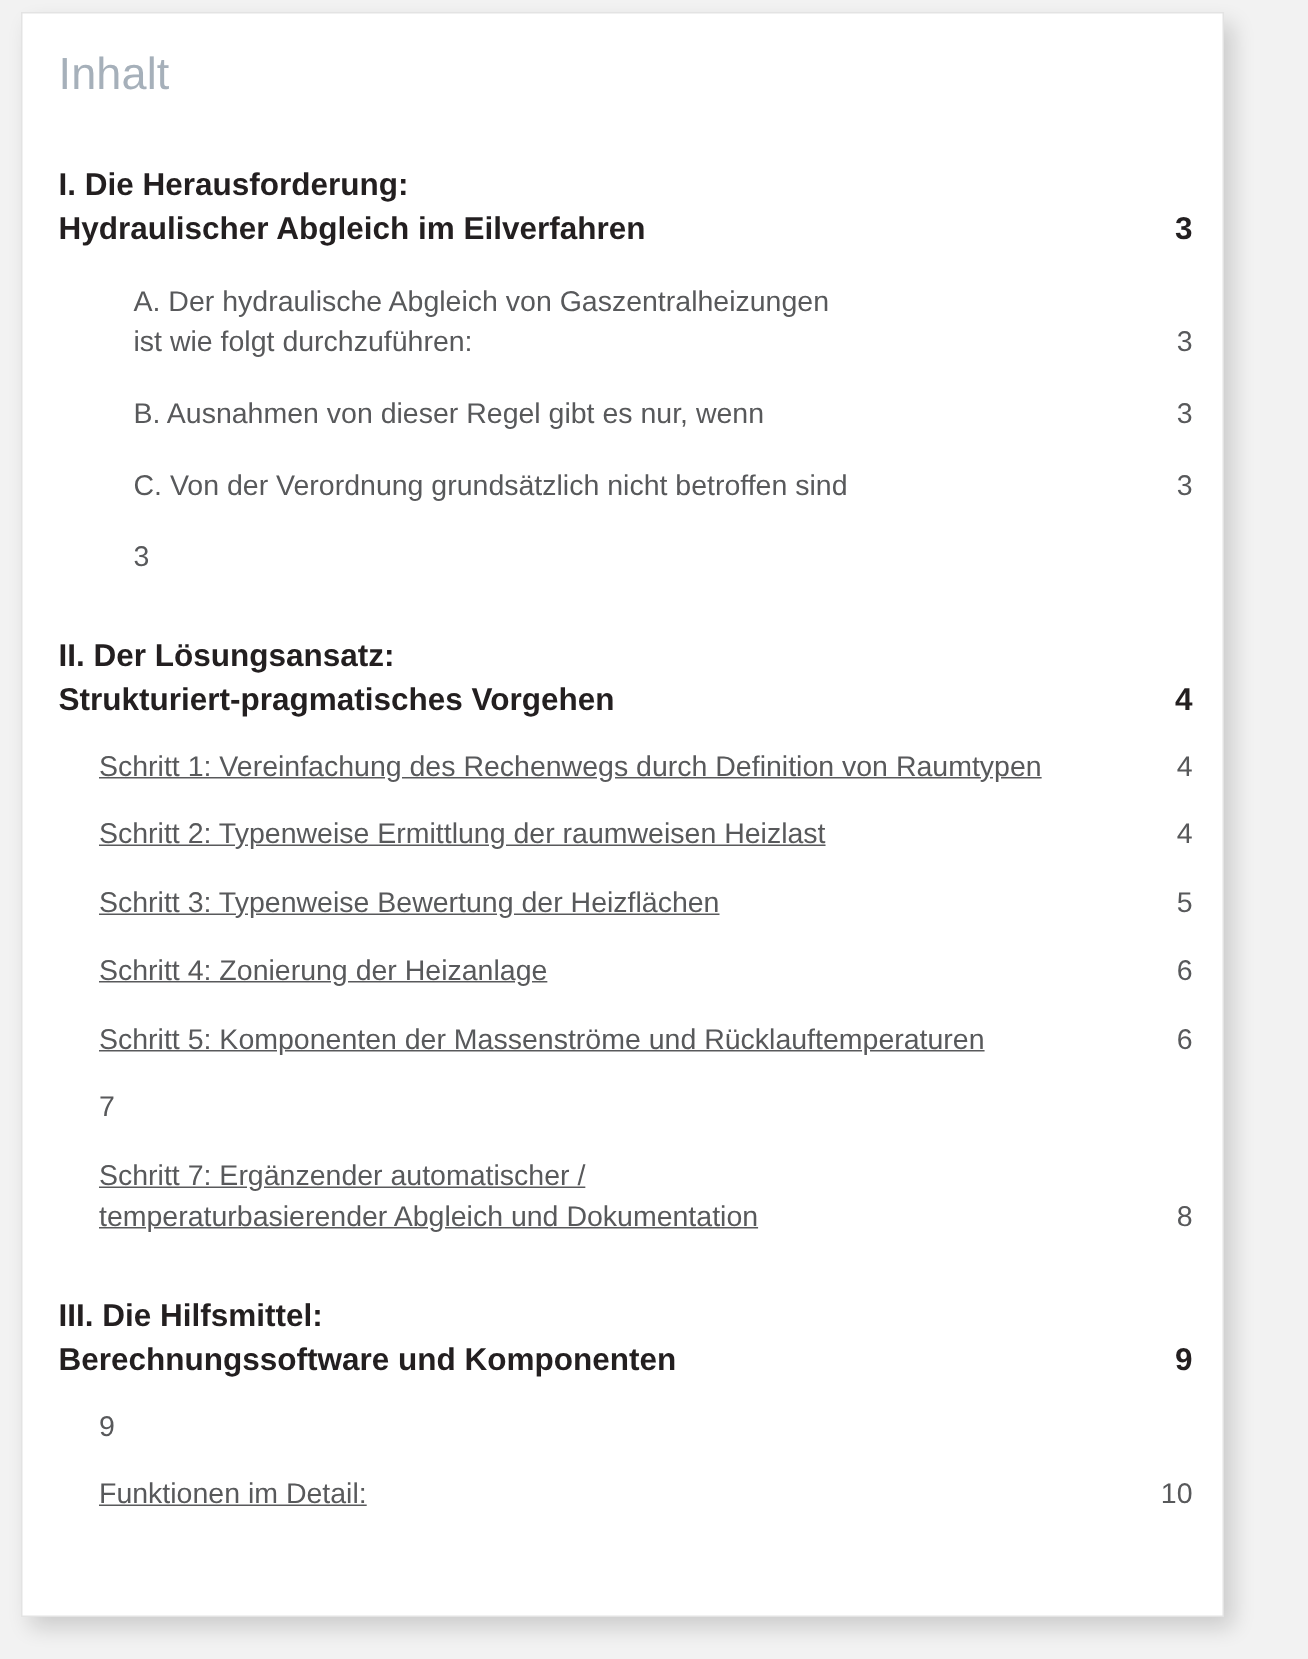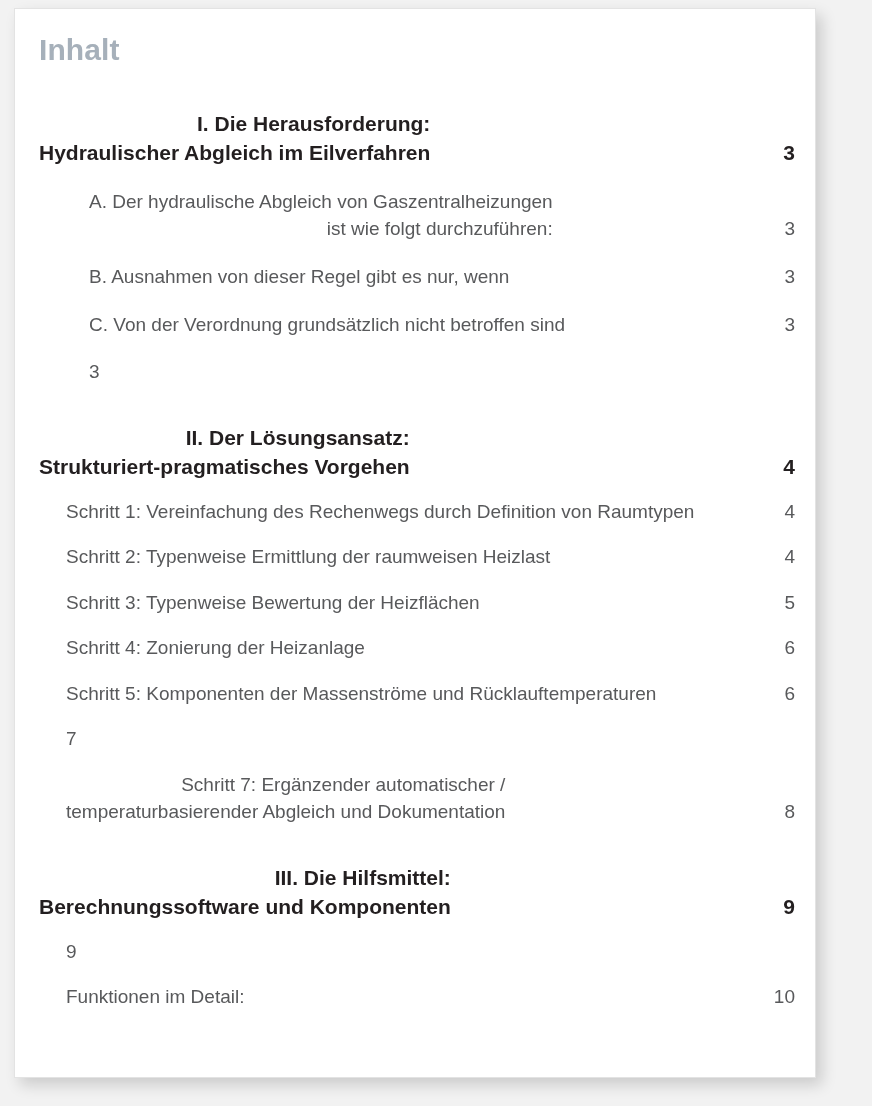--- a/index.html
+++ b/index.html
@@ -29,38 +29,37 @@
 
   #toc {
     position: absolute;
     left: 24px;
     top: 0;
     width: 756px;
   }
 
   .toc-title {
     font-size: 30px;
-    font-weight: bold;
+    font-weight: normal;
     color: #a6b0ba;
     letter-spacing: 0.1px;
     margin: 24px 0 0 0;
     line-height: 1.1;
   }
 
   
   .row {
     display: flex;
     align-items: flex-end;
     justify-content: space-between;
     box-sizing: border-box;
   }
   .row .label {
     flex: 0 1 auto;
     padding-right: 14px;
-    text-align: right;
   }
   .row .page {
     flex: 0 0 auto;
     text-align: right;
     white-space: nowrap;
   }
 
   
   .chapter {
     font-size: 21px;
@@ -88,21 +87,21 @@
   
   .sub-step {
     font-size: 19px;
     font-weight: normal;
     color: #58595b;
     line-height: 1.45;
     margin-top: 18px;
     padding-left: 27px;
   }
   .sub-step .page { font-size: 19px; color: #58595b; }
-  .sub-step .label { white-space: pre-line; }
+  .sub-step .label { white-space: pre-line; text-decoration: underline; }
 
   
   .chapter.first { margin-top: 44px; }
   .chapter.gap-large { margin-top: 38px; }
   .sub-step.tight { margin-top: 16px; }
 </style>
 </head>
 <body>
 
 <div id="page">

